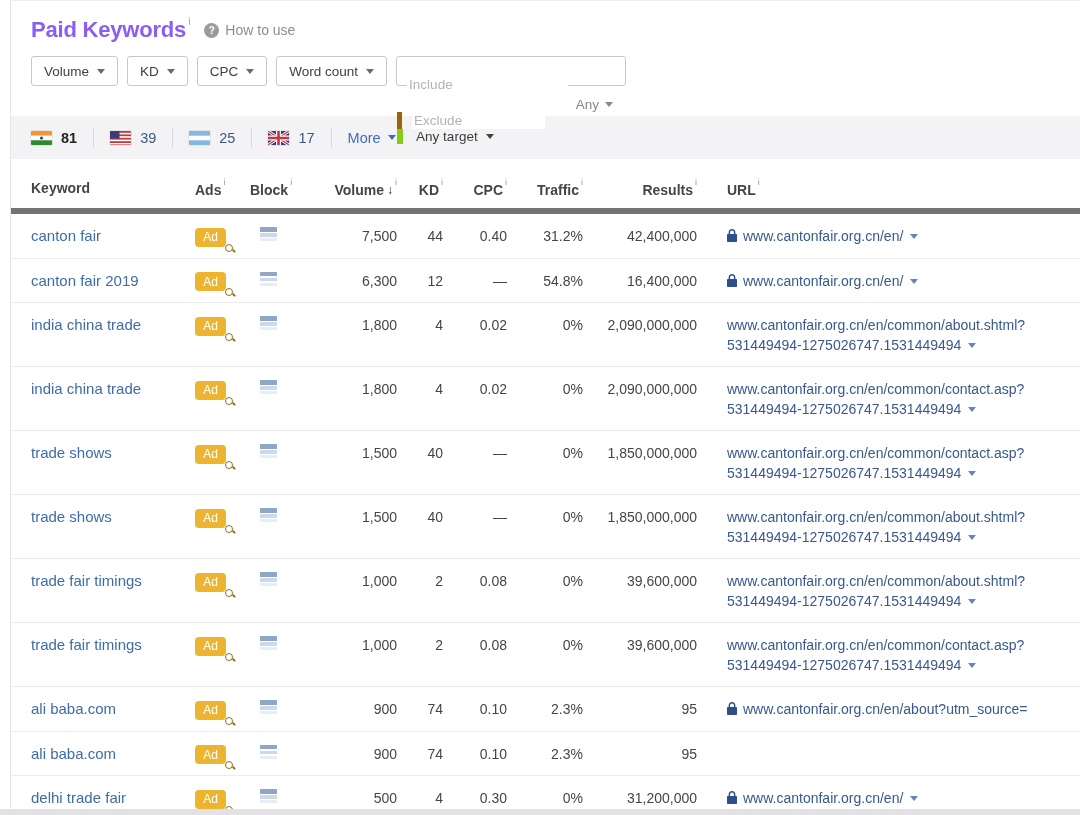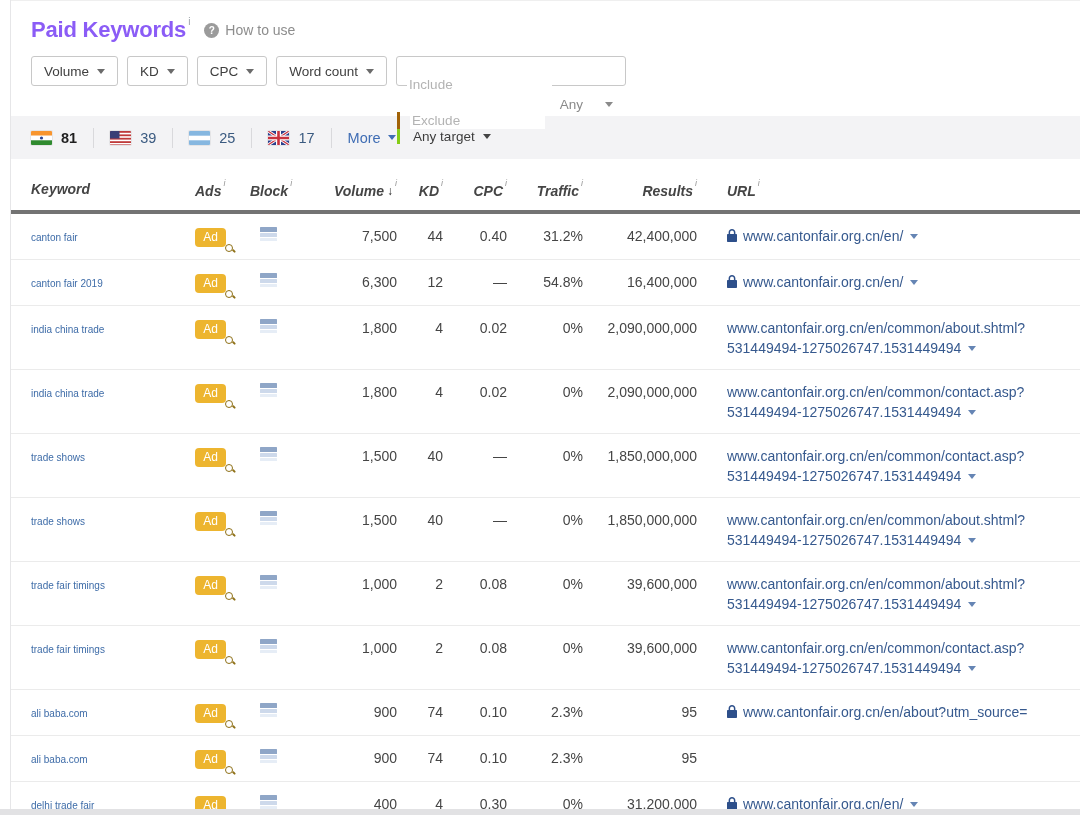--- a/index.html
+++ b/index.html
@@ -24,62 +24,62 @@
   .fbtn { border:1px solid #c8c8c8; border-radius:3px; background:#fff; padding:0 12px;
     font-size:13.5px; color:#3f3f3f; display:flex; align-items:center; gap:8px; cursor:pointer; white-space:nowrap; }
   .tri { display:inline-block; width:0; height:0; border-left:4px solid transparent;
     border-right:4px solid transparent; border-top:5px solid currentColor; }
   .fbtn .tri { color:#6b6b6b; }
   .strip { display:flex; border:1px solid #c8c8c8; border-radius:3px; align-items:stretch;flex-direction:column; }
   .seg-include { width:228px; display:flex; align-items:center; padding:0 4px 0 10px; }
   .seg-include input, .seg-exclude input { border:none; outline:none; font-size:13.5px; color:#444;
     width:100%; min-width:0; font-family:"Liberation Sans", sans-serif; }
   ::placeholder { color:#b3b3b3; }
-  .any-dd { display:flex; align-items:center; gap:22px; color:#8a8a8a; font-size:13.5px;
+  .any-dd { display:flex; align-items:center; gap:6px; color:#8a8a8a; font-size:13.5px;
     padding:0 8px; cursor:pointer; white-space:nowrap;margin-top:40px; }
   .any-dd .tri { color:#8a8a8a; }
-  .seg-exclude { width:158px; border-left:3px solid #a16207; display:flex; align-items:center; padding:0 10px; }
-  .seg-target { border-left:3px solid #84cc16; padding:0 13px; display:flex; align-items:center;
+  .seg-exclude { width:158px; border-left:5px solid #a16207; display:flex; align-items:center; padding:0 10px; }
+  .seg-target { border-left:6px solid #84cc16; padding:0 13px; display:flex; align-items:center;
     gap:8px; color:#3c3c3c; font-size:13.5px; cursor:pointer; white-space:nowrap; }
   .seg-target .tri { color:#444; }
 
   
   .country-band { margin-top:30px; background:#f3f3f5; height:43px; display:flex;
     align-items:center; padding-left:20px; }
   .country { display:flex; align-items:center; gap:9px; padding:2px 16px;
     border-right:1px solid #d9d9dc; cursor:pointer; }
   .country:first-child { padding-left:0; }
   .country .count { font-size:14.5px; color:#3a5a80; }
   .country.selected .count { font-weight:bold; color:#1f1f1f; }
   .flag { display:block; border-radius:1px; box-shadow:0 0 0 1px rgba(0,0,0,0.06); }
   .more-dd { display:flex; align-items:center; gap:7px; color:#3f6db4; font-size:14.5px;
     padding-left:16px; cursor:pointer; }
   .more-dd .tri { color:#3f6db4; }
 
   
   .thead { display:flex; align-items:center; height:46px; margin-top:9px;
-    border-bottom:4px solid #737373; font-weight:bold; font-size:13.5px; color:#333;font-style:italic; }
+    border-bottom:6px solid #737373; font-weight:bold; font-size:13.5px; color:#333; }
   .c { flex:none; font-size:14px; line-height:20px; color:#454545; }
   .c.keyword { width:184px; padding-left:20px; }
   .c.ads { width:55px; }
   .c.block { width:62px; }
   .c.volume { width:85px; text-align:right; }
   .c.kd { width:46px; text-align:right; }
   .c.cpc { width:64px; text-align:right; }
   .c.traffic { width:76px; text-align:right; }
   .c.results { width:114px; text-align:right; }
   .c.url { flex:1 1 auto; min-width:0; padding-left:30px; overflow:hidden; }
   .thead .c { cursor:pointer; }
   .info-sup { font-size:9px; color:#9b9b9b; margin-left:2px; position:relative; top:-4px; font-weight:normal; }
   .sort-arrow { font-size:12px; margin-left:3px; color:#222; }
 
   .tr { display:flex; align-items:flex-start; border-bottom:1px solid #ebebeb;
     padding:12px 0 11px 0; min-height:44px; }
   .tr:last-child { min-height:38px; padding-bottom:4px; }
-  .kw-link { color:#3e6ca8; text-decoration:none; font-size:10px; cursor:pointer; }
+  .kw-link { color:#3e6ca8; text-decoration:none; font-size:15px; cursor:pointer; }
 
   .ad-badge { position:relative; width:31px; height:19px; background:#edb52f; border-radius:4px;
     color:#fff; font-weight:normal; font-size:12px; display:inline-flex; align-items:center;
     justify-content:center; cursor:pointer; margin-top:0px; }
   .mag { position:absolute; right:-7px; bottom:-5px; width:8px; height:8px;
     border:1.6px solid #8f7118; border-radius:50%; background:#fff; }
   .mag::after { content:''; position:absolute; width:4px; height:1.7px; background:#8f7118;
     transform:rotate(45deg); right:-3.6px; bottom:-1px; border-radius:1px; }
 
   .serp-icon { display:inline-block; width:17px; margin-left:10px; cursor:pointer; }
@@ -371,21 +371,21 @@
         <div class="c traffic">2.3%</div>
         <div class="c results">95</div>
       </div>
       <div class="tr">
         <div class="c keyword"><a class="kw-link">delhi trade fair</a></div>
         <div class="c ads"><span class="ad-badge">
             <span>Ad</span>
             <span class="mag"></span>
           </span></div>
         <div class="c block"><span class="serp-icon"><span class="stripe s1"></span><span class="stripe s2"></span><span class="stripe s3"></span></span></div>
-        <div class="c volume">400</div>
+        <div class="c volume">500</div>
         <div class="c kd">4</div>
         <div class="c cpc">0.30</div>
         <div class="c traffic">0%</div>
         <div class="c results">31,200,000</div>
         <div class="c url">
           <div class="url-line"><svg class="lock-icon" width="10" height="13" viewBox="0 0 10 13" xmlns="http://www.w3.org/2000/svg">
               <path fill="#2d4f8a" d="M5 0C3.1 0 1.6 1.5 1.6 3.4V5H1c-.6 0-1 .4-1 1v6c0 .6.4 1 1 1h8c.6 0 1-.4 1-1V6c0-.6-.4-1-1-1h-.6V3.4C8.4 1.5 6.9 0 5 0zm0 1.5c1.1 0 1.9.8 1.9 1.9V5H3.1V3.4c0-1.1.8-1.9 1.9-1.9z"></path>
             </svg><span class="url-text">www.cantonfair.org.cn/en/</span><span class="tri url-caret"></span></div>
         </div>
       </div>

